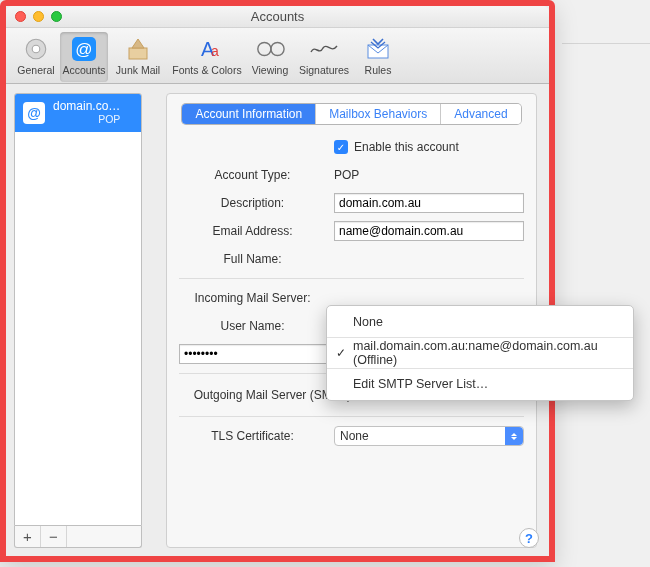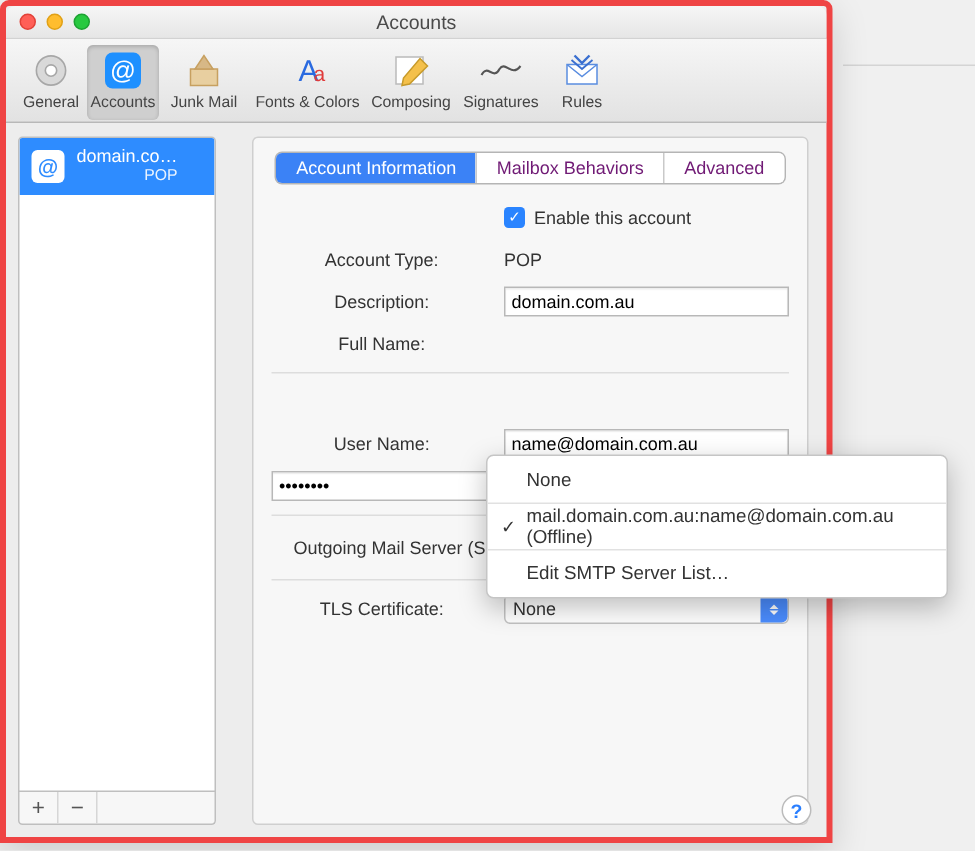--- a/index.html
+++ b/index.html
@@ -1,17 +1,17 @@
 <!DOCTYPE html>
 <html><head>
 <meta charset="utf-8">
 <style>
   * { box-sizing: border-box; margin: 0; padding: 0; font-family: -apple-system, "Helvetica Neue", Arial, sans-serif; }
   body { background: #f0f0f0; width: 650px; height: 567px; font-size: 12px; color: #333; overflow: hidden; }
-  .window { width: 555px; height: 562px; background: #ededed; border: 4px solid #ef4444; border-radius: 6px 6px 0 0; position: relative; box-shadow: 0 8px 24px rgba(0,0,0,0.15); }
+  .window { width: 555px; height: 562px; background: #ededed; border: 6px solid #ef4444; border-radius: 6px 6px 0 0; position: relative; box-shadow: 0 8px 24px rgba(0,0,0,0.15); }
   .titlebar { height: 22px; background: linear-gradient(#f6f6f6,#e6e6e6); border-bottom: 1px solid #d2d2d2; border-radius: 6px 6px 0 0; display:flex; align-items:center; position:relative; }
   .traffic { display:flex; gap:7px; padding-left:9px; }
   .tl { width:11px; height:11px; border-radius:50%; }
   .tl.red { background:#ff5f57; border:0.5px solid #e24138; }
   .tl.yel { background:#ffbd2e; border:0.5px solid #e1a116; }
   .tl.grn { background:#28c940; border:0.5px solid #1da232; }
   .title { position:absolute; left:0; right:0; text-align:center; font-size:13px; color:#4a4a4a; }
   .toolbar { height:56px; background: linear-gradient(#f6f6f6,#e2e2e2); border-bottom:1px solid #b8b8b8; display:flex; align-items:flex-start; padding:4px 6px 0 6px; gap:0; }
   .tool { width:60px; height:50px; text-align:center; border-radius:4px; display:flex; flex-direction:column; align-items:center; justify-content:flex-start; padding-top:2px; cursor:pointer; }
   .tool.narrow { width:48px; }
@@ -25,21 +25,21 @@
   .accicon { width:22px; height:22px; border-radius:4px; background:#fff; display:flex; align-items:center; justify-content:center; color:#2e8cff; font-weight:bold; font-size:14px; }
   .acclabel { display:flex; flex-direction:column; line-height:13px; overflow:hidden;align-items:flex-end; }
   .acclabel .main { font-size:12px; font-weight:500; white-space:nowrap; overflow:hidden; text-overflow:ellipsis; max-width:100px;}
   .acclabel .sub { font-size:10.5px; opacity:0.9; }
   .pmrow { display:flex; border:1px solid #bfbfbf; border-top:none; border-radius:0 0 3px 3px; background:#f7f7f7; height:22px; }
   .pmrow button { width:26px; background:none; border:none; border-right:1px solid #d6d6d6; font-size:15px; cursor:pointer; color:#555; }
   .content { flex:1; padding:8px 12px 8px 16px; position:relative; }
   .panel { background:#f7f7f7; border:1px solid #cfcfcf; border-radius:4px; padding:10px 12px 16px 12px; height:100%; position:relative; }
   .segrow { display:flex; justify-content:center; margin-bottom:10px; }
   .seg { display:flex; border-radius:4px; overflow:hidden; box-shadow:0 0 0 1px #b5b5b5; font-size:12px; }
-  .seg div { padding:3px 13px; background:#fff; cursor:pointer; color:#701a75; }
+  .seg div { padding:3px 13px; background:#fff; cursor:pointer; color:#3b82f6; }
   .seg div + div { border-left:1px solid #c9c9c9; }
   .seg div.active { background:#3b82f6; color:#fff; }
   .formrow { display:flex; align-items:center; height:26px; margin:2px 0; }
   .formrow .lab { width:155px; text-align:center; padding-right:8px; font-size:12px; color:#333; }
   .formrow .val { flex:1; display:flex; align-items:center; }
   .formrow input[type=text], .formrow input[type=password] { width:190px; height:20px; border:1px solid #b8b8b8; border-radius:0; padding:0 4px; font-size:12px; background:#fff; box-shadow: inset 0 1px 1px rgba(0,0,0,0.08); }
   .chk { width:14px;height:14px;border-radius:3px;background:#2a84ff;display:inline-flex;align-items:center;justify-content:center;color:#fff;font-size:10px;margin-right:6px; }
   hr.sep { border:none; border-top:1px solid #ddd; margin:6px 0; }
   .select { width:190px; height:20px; border:1px solid #c2c2c2; border-radius:4px; background:#fff; display:flex; align-items:center; padding:0 5px; font-size:12px; position:relative; }
   .select .cap { position:absolute; right:0; top:0; bottom:0; width:18px; background:#4b8dff; border-radius:0 4px 4px 0; display:flex; flex-direction:column; align-items:center; justify-content:center; }
@@ -98,28 +98,29 @@
     </div>
     <div class="tool" style="width:78px">
       <div class="ticon">
         <svg width="28" height="26" viewBox="0 0 28 26">
             <text x="8" y="20" font-size="20" font-family="Georgia" fill="#2a6ae0">A</text>
             <text x="18" y="20" font-size="14" font-family="Georgia" fill="#e03b3b">a</text>
           </svg>
       </div>
       <div class="tlabel">Fonts &amp; Colors</div>
     </div>
-    <div class="tool">
-      <div class="ticon">
-        <svg width="26" height="26" viewBox="0 0 26 26">
-            <rect x="3" y="4" width="18" height="18" fill="#fff" stroke="#bbb"></rect>
-            <path d="M19 5 L24 10 L12 22 L7 23 L8 18 Z" fill="#f4c04a" stroke="#c79a2a"></path>
-          </svg>
-      </div>
-      <div class="tlabel">Composing</div>
+    <div class="tool narrow">
+      <div class="ticon">
+        <svg width="32" height="24" viewBox="0 0 32 24">
+            <ellipse cx="10" cy="12" rx="7" ry="7" fill="none" stroke="#777" stroke-width="1.5"></ellipse>
+            <ellipse cx="24" cy="12" rx="7" ry="7" fill="none" stroke="#777" stroke-width="1.5"></ellipse>
+            <path d="M17 12 H17" stroke="#777"></path>
+          </svg>
+      </div>
+      <div class="tlabel">Viewing</div>
     </div>
     <div class="tool">
       <div class="ticon">
         <svg width="30" height="22" viewBox="0 0 30 22">
             <path d="M2 14 C6 6,10 18,14 10 C18 4,22 16,28 8" fill="none" stroke="#555" stroke-width="1.4"></path>
           </svg>
       </div>
       <div class="tlabel">Signatures</div>
     </div>
     <div class="tool narrow">
@@ -176,26 +177,33 @@
               <span>POP</span>
             </div>
         </div>
         <div class="formrow">
           <div class="lab">Description:</div>
           <div class="val">
               <input type="text" value="domain.com.au" style="">
             </div>
         </div>
         <div class="formrow">
+          <div class="lab">Email Address:</div>
+          <div class="val">
+              <input type="text" value="name@domain.com.au" style="">
+            </div>
+        </div>
+        <div class="formrow">
           <div class="lab">Full Name:</div>
         </div>
 
         <hr class="sep">
 
         <div class="formrow">
+          <div class="lab">Incoming Mail Server:</div>
         </div>
         <div class="formrow">
           <div class="lab">User Name:</div>
           <div class="val">
               <input type="text" value="name@domain.com.au" style="">
             </div>
         </div>
         <div class="formrow">
           <div class="val">
               <input type="text" value="••••••••" style="">

